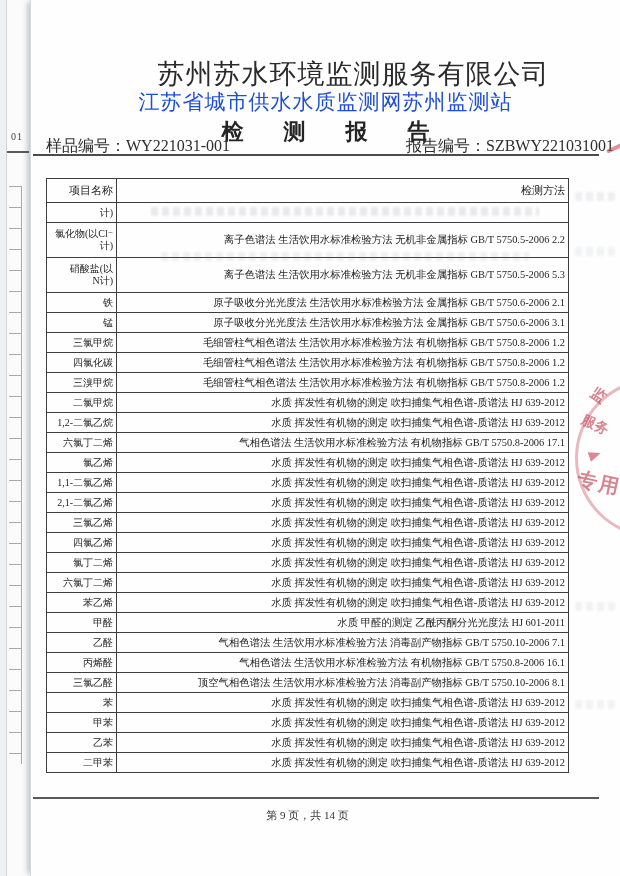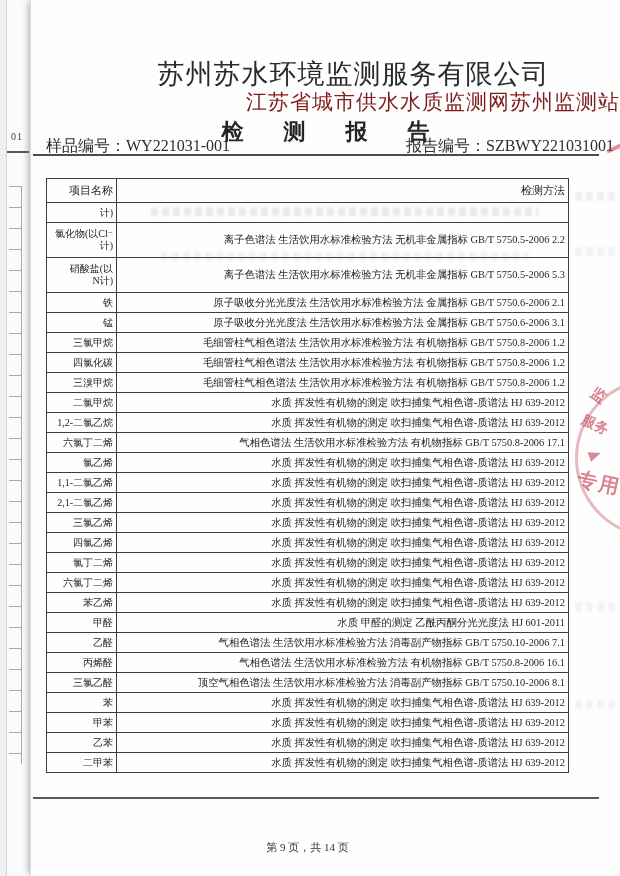--- a/index.html
+++ b/index.html
@@ -15,22 +15,22 @@
   .under-cells { position:absolute; left:2px; top:186px; width:13px; height:578px;
                  border-right:1px solid #8f8f8f; border-top:1px solid #8f8f8f; opacity:.75;
                  background:repeating-linear-gradient(to bottom, transparent 0 20px, #8f8f8f 20px 21px); }
 
   
   .page { position:absolute; left:30px; top:0; width:590px; height:876px; background:#fefefe;
           box-shadow:-4px 0 6px -2px rgba(70,75,85,.38); border-left:1px solid #d8dadd; }
 
   .org1 { position:absolute; top:56px; width:100%; text-align:center;
           font-size:27px; color:#2a2a2a; letter-spacing:1px;margin-left:28px; }
-  .org2 { position:absolute; top:88px; width:100%; text-align:right;
-          font-size:21px; color:#7f1d1d; letter-spacing:1px; }
+  .org2 { position:absolute; top:88px; width:100%; text-align:center;
+          font-size:21px; color:#1d4ed8; letter-spacing:1px; }
   .title-wrap { position:absolute; top:117px; width:100%; display:flex; justify-content:center;font-weight:bold; }
   .title-wrap span { font-size:22px; color:#242424; letter-spacing:40px; padding-left:40px; }
 
   .meta { position:absolute; top:136px; left:15px; right:6px; display:flex;
           justify-content:space-between; font-size:16px; color:#2e2e2e; }
   .rule { position:absolute; top:154px; left:2px; width:566px; height:2px; background:#4c4c4c; }
 
   
   table { position:absolute; top:178px; left:15px; width:523px;
           border-collapse:collapse; table-layout:fixed; color:#242424; }
@@ -39,21 +39,21 @@
   col.c-item { width:70px; }
   td.item   { font-size:10px; white-space:pre-line; line-height:1.2; }
   td.method { font-size:10.4px; white-space:nowrap; overflow:hidden; }
   tr       { height:20px; }
   tr.tall  { height:35px; }
   tr.head  { height:24px; }
 
   
   .footer-rule { position:absolute; top:797px; left:2px; width:566px; height:2px; background:#585858; }
   .footer-text { position:absolute; top:808px; left:15px; width:523px; text-align:center;
-                 font-size:11px; color:#333;margin-top:32px; }
+                 font-size:11px; color:#333; }
 
   
   .smudge { position:absolute; height:9px; border-radius:2px; filter:blur(1.2px);
             background:repeating-linear-gradient(90deg, rgba(125,130,142,.55) 0 7px, rgba(125,130,142,0) 7px 11px); }
   .sm1 { top:207px; left:120px; width:388px; opacity:.30; }
   .sm2 { top:252px; left:130px; width:368px; opacity:.20; }
   .sm3 { top:192px; left:544px; width:40px; opacity:.22; }
   .sm4 { top:247px; left:544px; width:40px; opacity:.18; }
   .sm5 { top:602px; left:544px; width:40px; opacity:.16; }
   .sm6 { top:700px; left:544px; width:40px; opacity:.16; }

